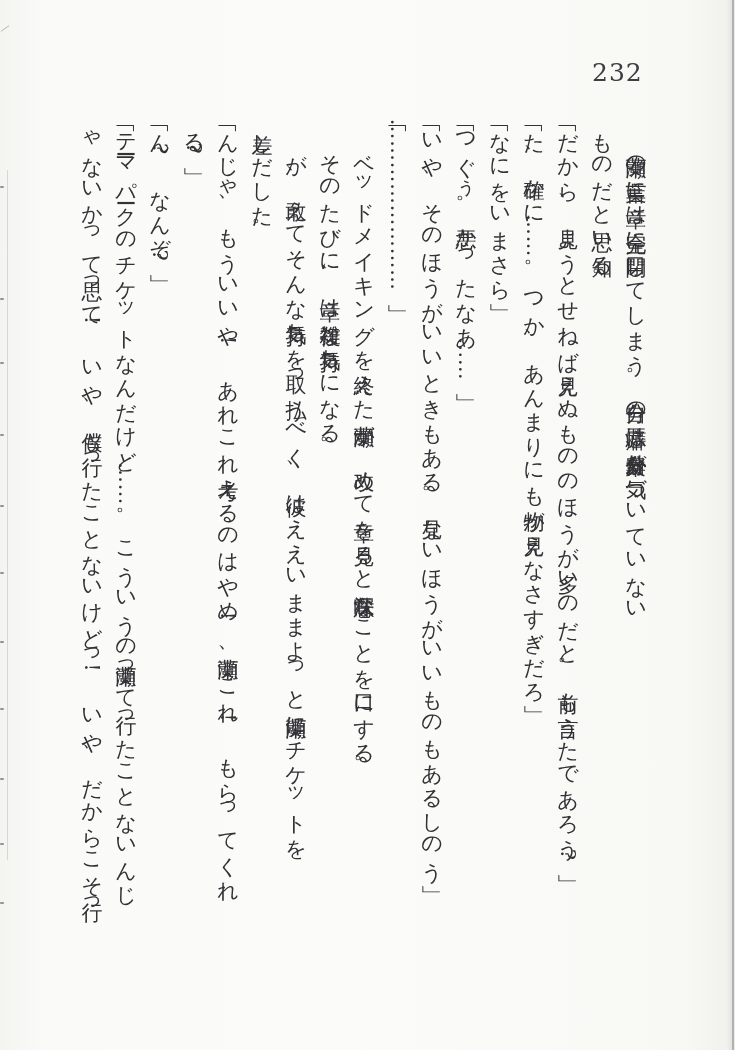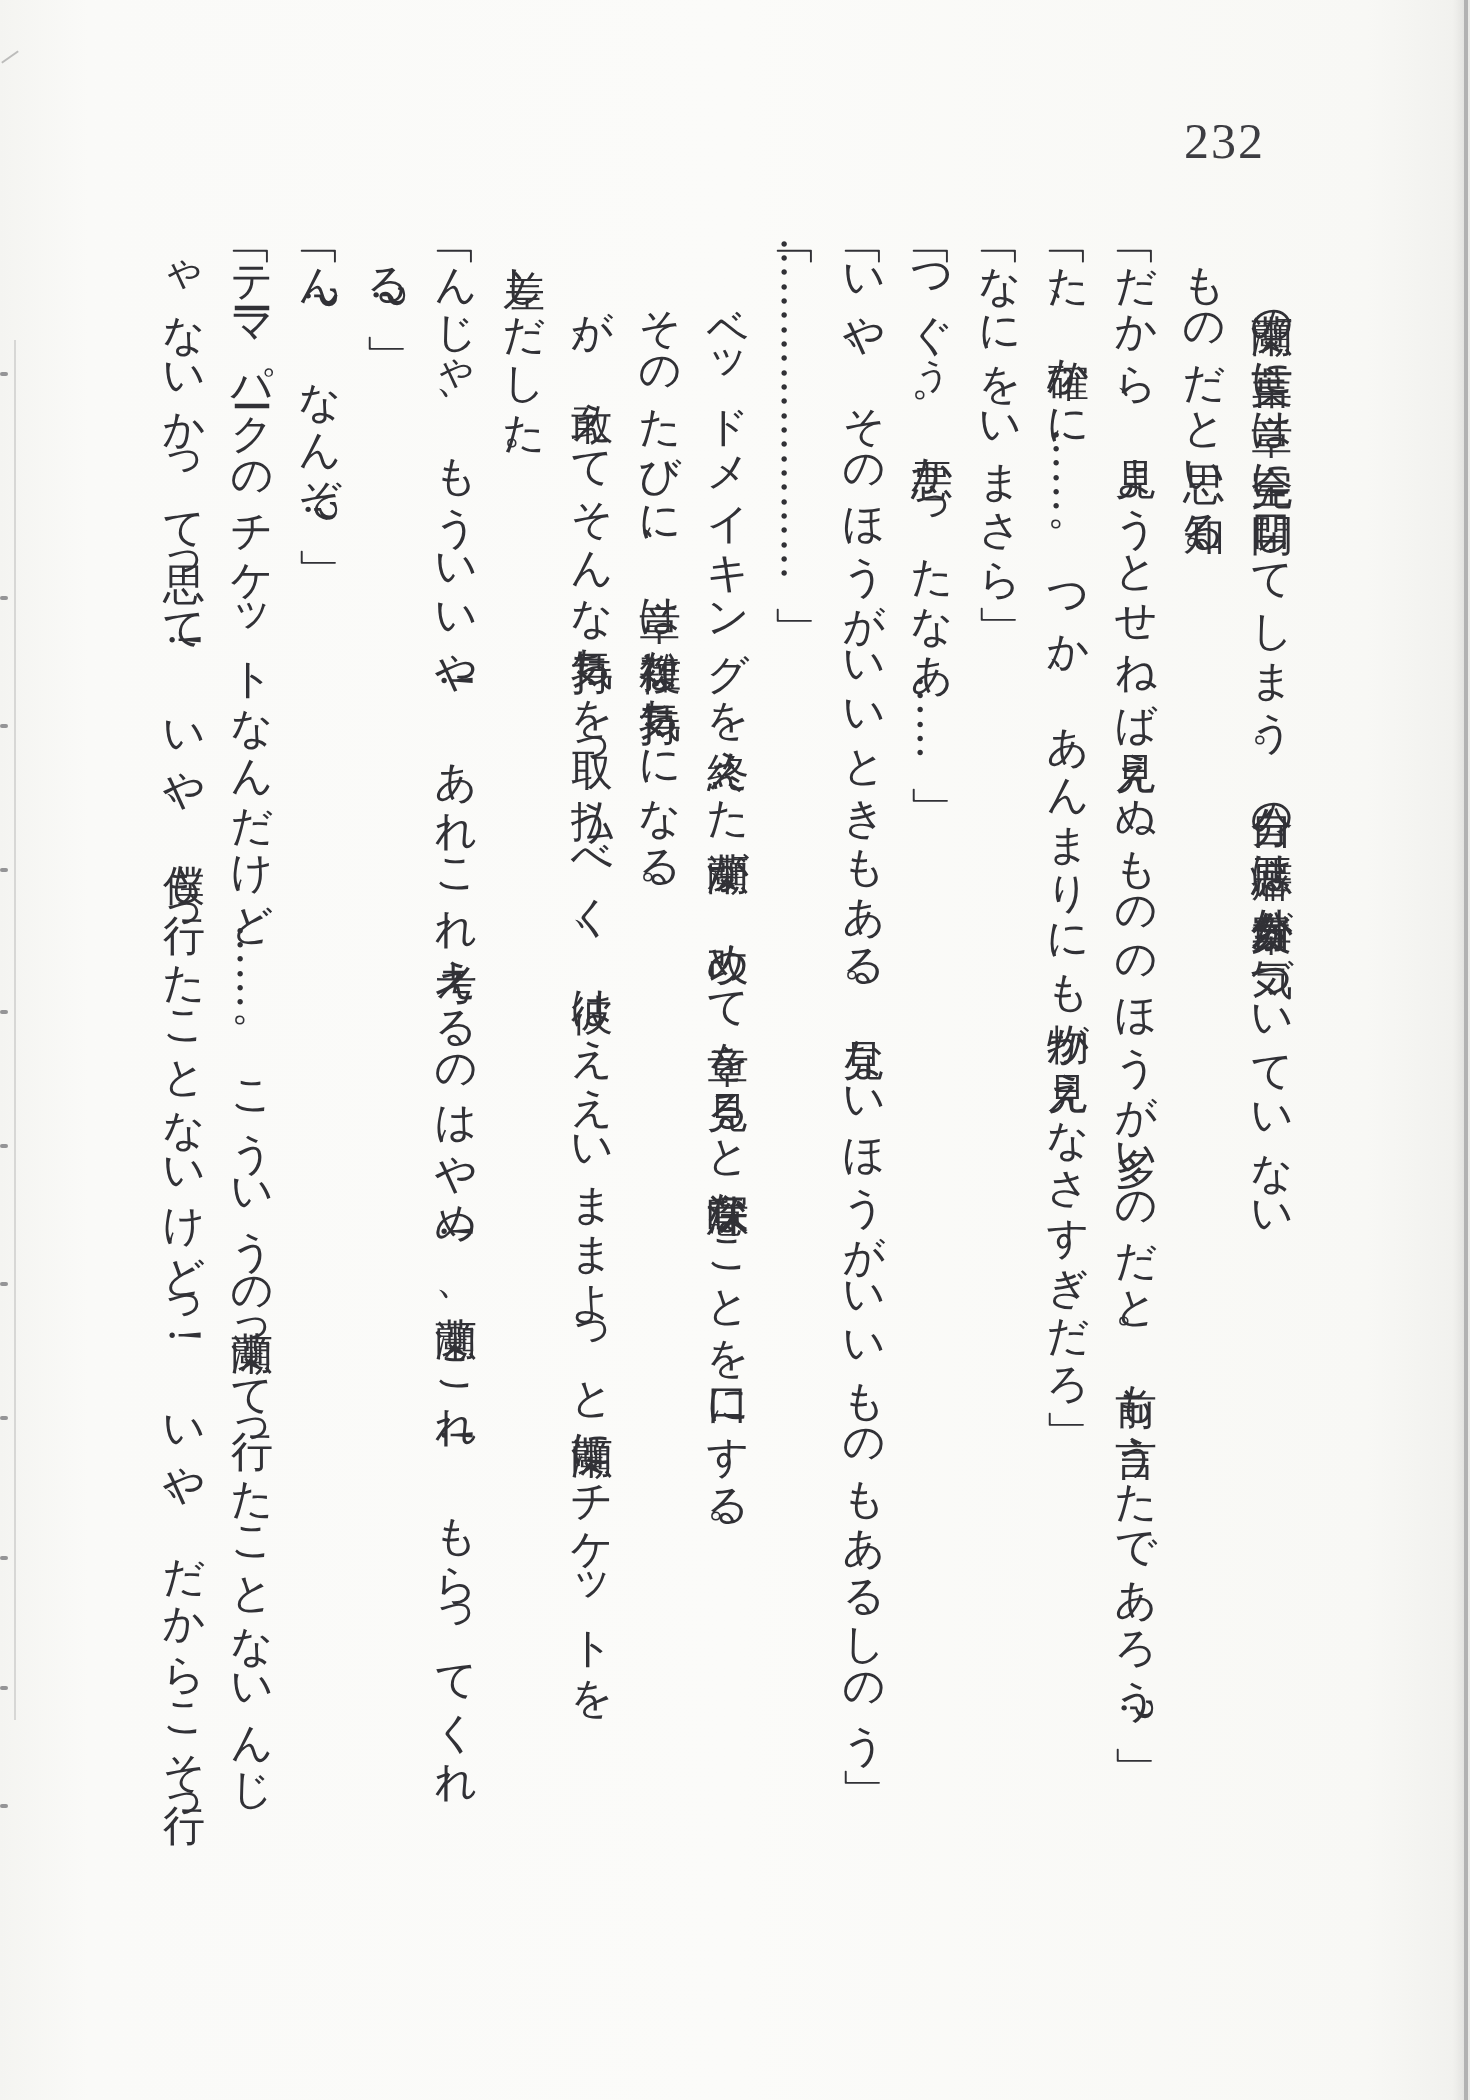--- a/index.html
+++ b/index.html
@@ -18,21 +18,20 @@
     position: absolute;
     inset: 0;
   }
   .page-number {
     position: absolute;
     top: 58px;
     left: 592px;
     font-size: 25px;
     letter-spacing: 1px;
     color: #3d3d42;
-    font-family: Liberation Serif, serif;
   }
   .text-block {
     position: absolute;
     top: 118px;
     right: 82px;
     height: 834px;
     writing-mode: vertical-rl;
     text-orientation: mixed;
     font-size: 21px;
     color: #313136;

